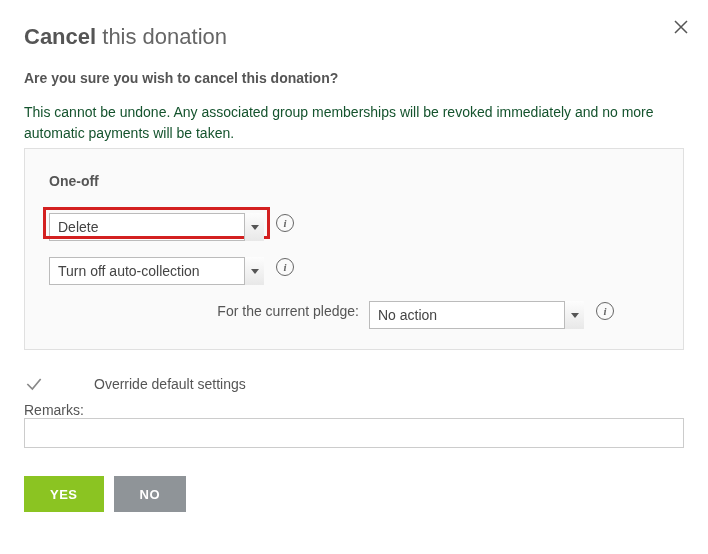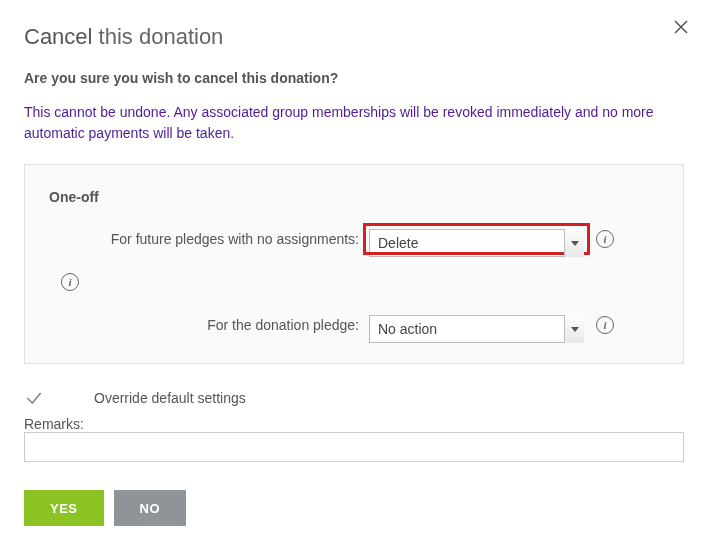--- a/index.html
+++ b/index.html
@@ -21,32 +21,32 @@
       color: #555;
       font-size: 20px;
     }
     .close-btn svg { width: 18px; height: 18px; }
     h1 {
       font-size: 22px;
       font-weight: 400;
       color: #666;
       margin-bottom: 20px;
     }
-    h1 .bold { font-weight: 400; color:#555; }
+    h1 .bold { font-weight: 700; color:#555; }
     .confirm-q {
       font-size: 14px;
       font-weight: 700;
       color: #555;
       margin-bottom: 16px;
     }
     .warn-text {
       font-size: 14px;
-      color: #4c1d95;
+      color: #14532d;
       line-height: 1.5;
-      margin-bottom: 20px;
+      margin-bottom: 4px;
     }
     .panel {
       border: 1px solid #e0e0e0;
       background: #fafafa;
       padding: 24px 24px 28px 24px;
       margin-bottom: 24px;
     }
     .panel-title {
       font-size: 14px;
       font-weight: 700;
@@ -180,34 +180,37 @@
 </h1>
 
 <p class="confirm-q">Are you sure you wish to cancel this donation?</p>
 
 <p class="warn-text">This cannot be undone. Any associated group memberships will be revoked immediately and no more automatic payments will be taken.</p>
 
 <div class="panel">
   <div class="panel-title">One-off</div>
 
   <div class="row">
-    <div class="row-label">For future pledges with no assignments:</div>
     <div class="select-wrap highlighted">
       <div class="select">Delete</div>
       <div class="select-arrow"></div>
     </div>
     <div class="info-icon">i</div>
   </div>
 
   <div class="row">
+    <div class="select-wrap">
+      <div class="select">Turn off auto-collection</div>
+      <div class="select-arrow"></div>
+    </div>
     <div class="info-icon">i</div>
   </div>
 
   <div class="row">
-    <div class="row-label">For the donation pledge:</div>
+    <div class="row-label">For the current pledge:</div>
     <div class="select-wrap">
       <div class="select">No action</div>
       <div class="select-arrow"></div>
     </div>
     <div class="info-icon">i</div>
   </div>
 </div>
 
 <div class="override-row">
   <span class="check-icon">

